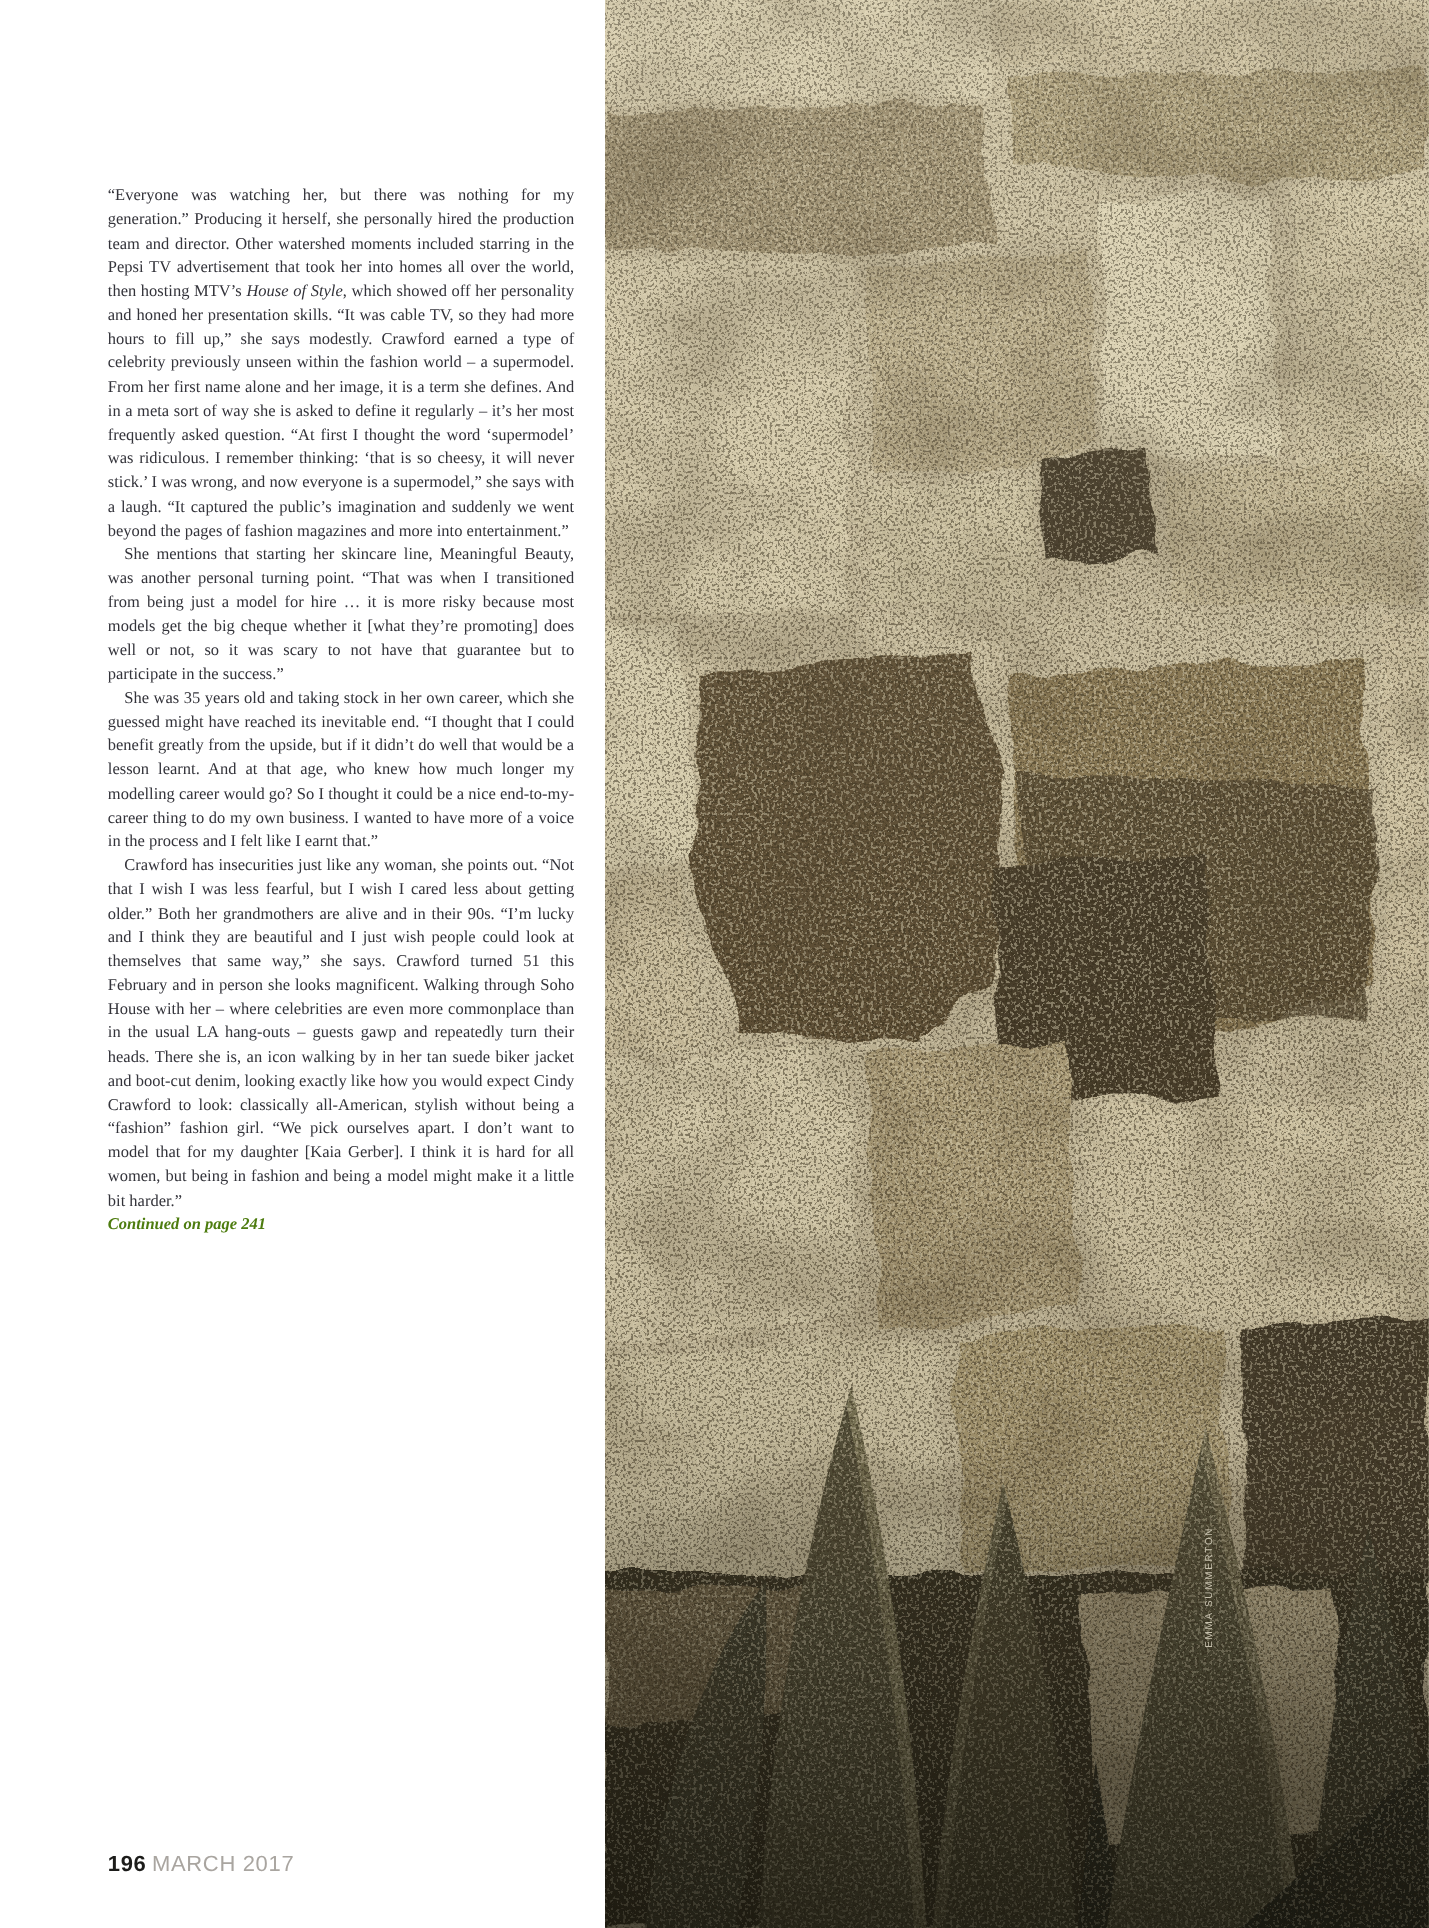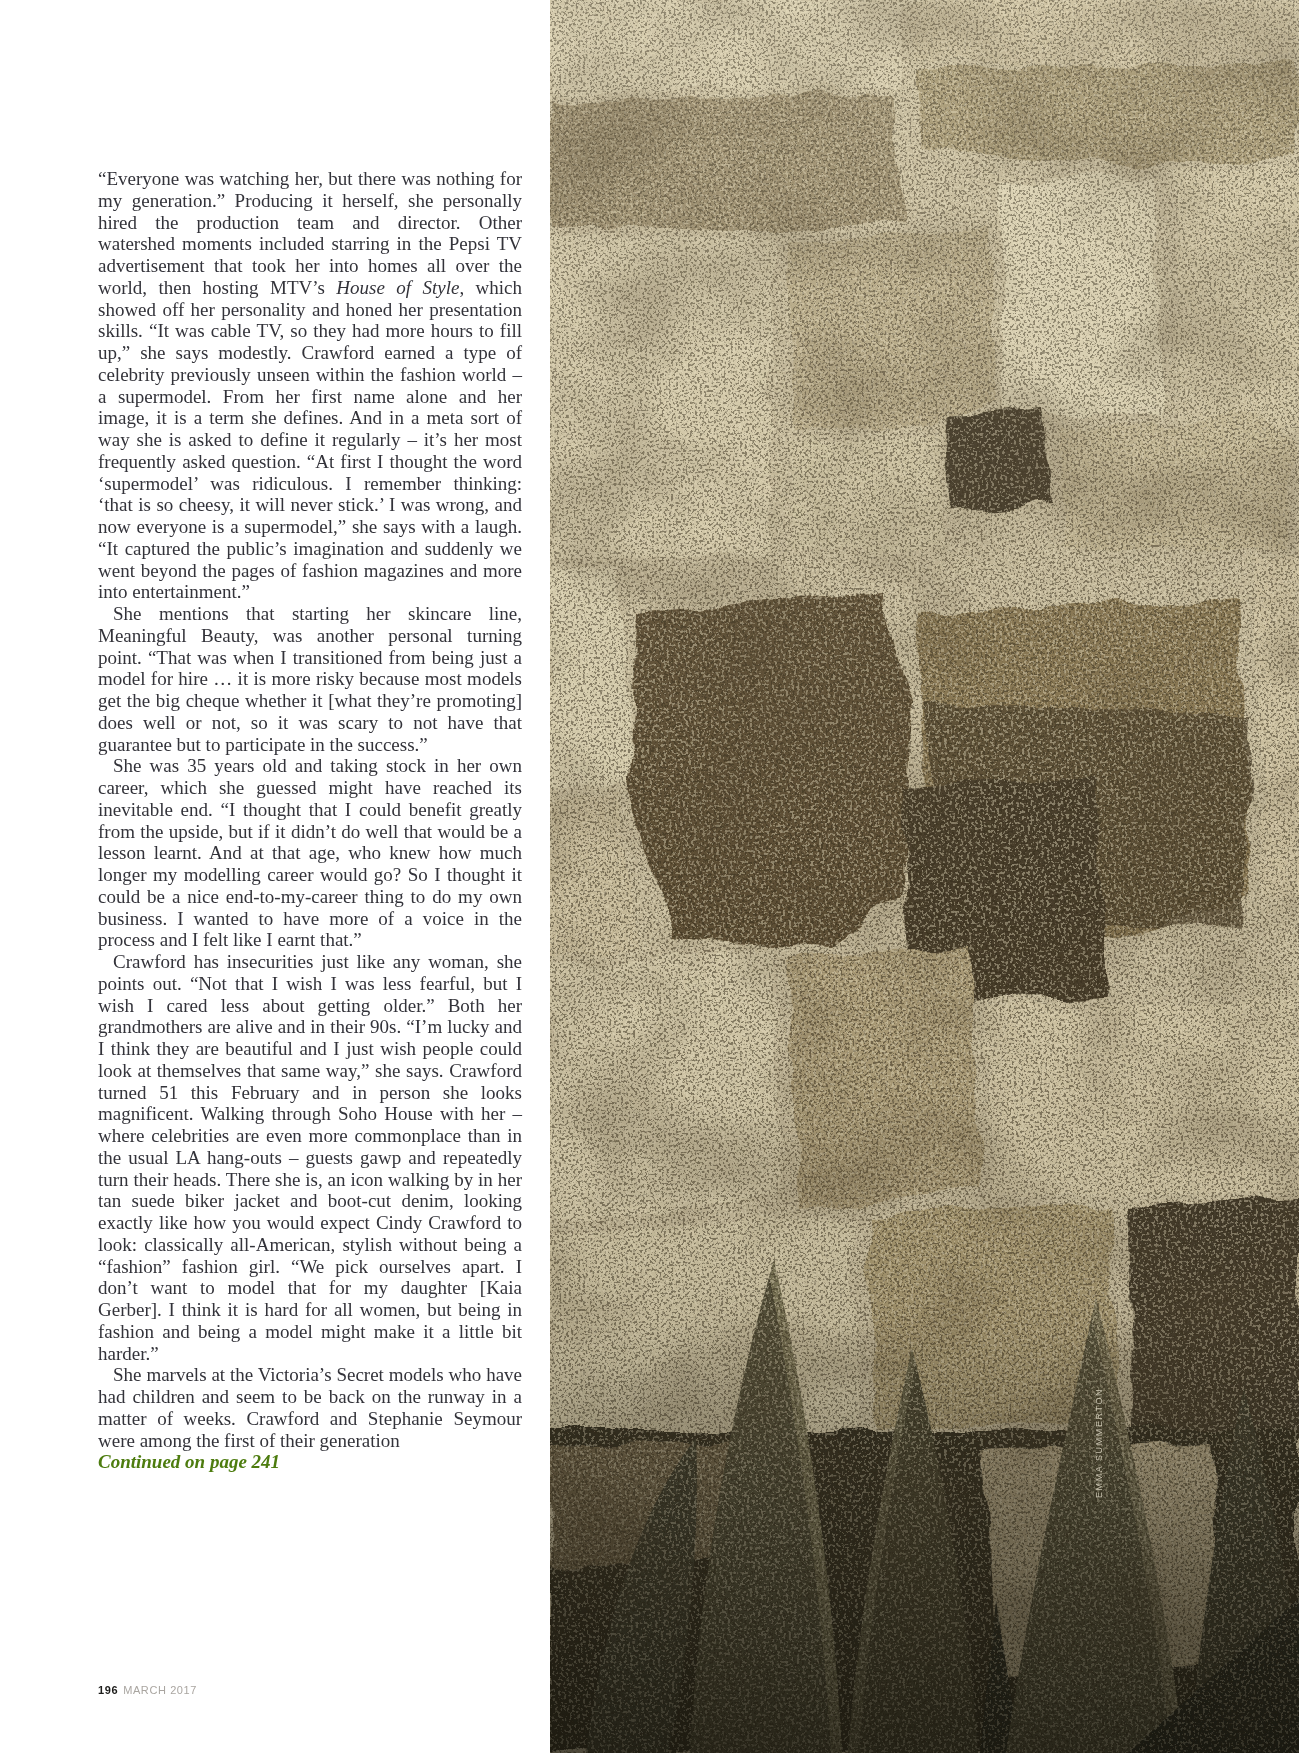--- a/index.html
+++ b/index.html
@@ -5,31 +5,31 @@
   html,body { margin:0; padding:0; background:#ffffff; }
   .page {
     position:relative; width:1299px; height:1753px; background:#ffffff;
     overflow:hidden; font-family:"Liberation Serif","DejaVu Serif",serif;
   }
   .article {
     position:absolute; left:98px; top:168px; width:424px;
     color:#33333a;
   }
   .article p {
-    margin:0; text-align:justify; font-size:19px; line-height:21.75px;
+    margin:0; text-align:justify; font-size:15px; line-height:21.75px;
     text-justify:inter-word;
   }
   .article p.indent { text-indent:15px; }
   .article .continued {
     font-style:italic; font-weight:700; text-align:left; color:#4d7c0f;
   }
   .footer {
     position:absolute; left:98px; top:1684px;
     font-family:"Liberation Sans","DejaVu Sans",sans-serif;
-    font-size:11px; letter-spacing:0.6px;
+    font-size:20px; letter-spacing:0.6px;
   }
   .footer .pagenum { font-weight:700; color:#1c1c1a; }
   .footer .issue  { color:#a9a5a0; margin-left:5px; font-weight:400; }
   .photo {
     position:absolute; left:550px; top:0; width:749px; height:1753px;
     overflow:hidden; background:#c6bb9d;
   }
   .photo svg { display:block; width:749px; height:1753px; }
   .credit {
     position:absolute; left:544px; top:1348px; height:150px;
@@ -42,21 +42,20 @@
 </head>
 <body>
 
 <div class="page">
 
   <div class="article">
     <p class="para"><span>“Everyone was watching her, but there was nothing for my generation.” Producing it herself, she personally hired the production team and director. Other watershed moments included starring in the Pepsi TV advertisement that took her into homes all over the world, then hosting MTV’s </span><em>House of Style</em><span>, which showed off her personality and honed her presentation skills. “It was cable TV, so they had more hours to fill up,” she says modestly. Crawford earned a type of celebrity previously unseen within the fashion world – a supermodel. From her first name alone and her image, it is a term she defines. And in a meta sort of way she is asked to define it regularly – it’s her most frequently asked question. “At first I thought the word ‘supermodel’ was ridiculous. I remember thinking: ‘that is so cheesy, it will never stick.’ I was wrong, and now everyone is a supermodel,” she says with a laugh. “It captured the public’s imagination and suddenly we went beyond the pages of fashion magazines and more into entertainment.”</span></p>
     <p class="para indent">She mentions that starting her skincare line, Meaningful Beauty, was another personal turning point. “That was when I transitioned from being just a model for hire … it is more risky because most models get the big cheque whether it [what they’re promoting] does well or not, so it was scary to not have that guarantee but to participate in the success.”</p>
     <p class="para indent">She was 35 years old and taking stock in her own career, which she guessed might have reached its inevitable end. “I thought that I could benefit greatly from the upside, but if it didn’t do well that would be a lesson learnt. And at that age, who knew how much longer my modelling career would go? So I thought it could be a nice end-to-my-career thing to do my own business. I wanted to have more of a voice in the process and I felt like I earnt that.”</p>
     <p class="para indent">Crawford has insecurities just like any woman, she points out. “Not that I wish I was less fearful, but I wish I cared less about getting older.” Both her grandmothers are alive and in their 90s. “I’m lucky and I think they are beautiful and I just wish people could look at themselves that same way,” she says. Crawford turned 51 this February and in person she looks magnificent. Walking through Soho House with her – where celebrities are even more commonplace than in the usual LA hang-outs – guests gawp and repeatedly turn their heads. There she is, an icon walking by in her tan suede biker jacket and boot-cut denim, looking exactly like how you would expect Cindy Crawford to look: classically all-American, stylish without being a “fashion” fashion girl. “We pick ourselves apart. I don’t want to model that for my daughter [Kaia Gerber]. I think it is hard for all women, but being in fashion and being a model might make it a little bit harder.”</p>
-    <p class="para indent">She marvels at the Victoria’s Secret models who have had children and seem to be back on the runway in a matter of weeks. Crawford and Stephanie Seymour were among the first of their generation</p>
     <p class="continued">Continued on page 241</p>
   </div>
 
   <div class="footer">
     <span class="pagenum">196</span><span class="issue">MARCH 2017</span>
   </div>
 
   <div class="photo">
     <svg viewBox="0 0 749 1753" preserveAspectRatio="none" xmlns="http://www.w3.org/2000/svg">
       <defs>

